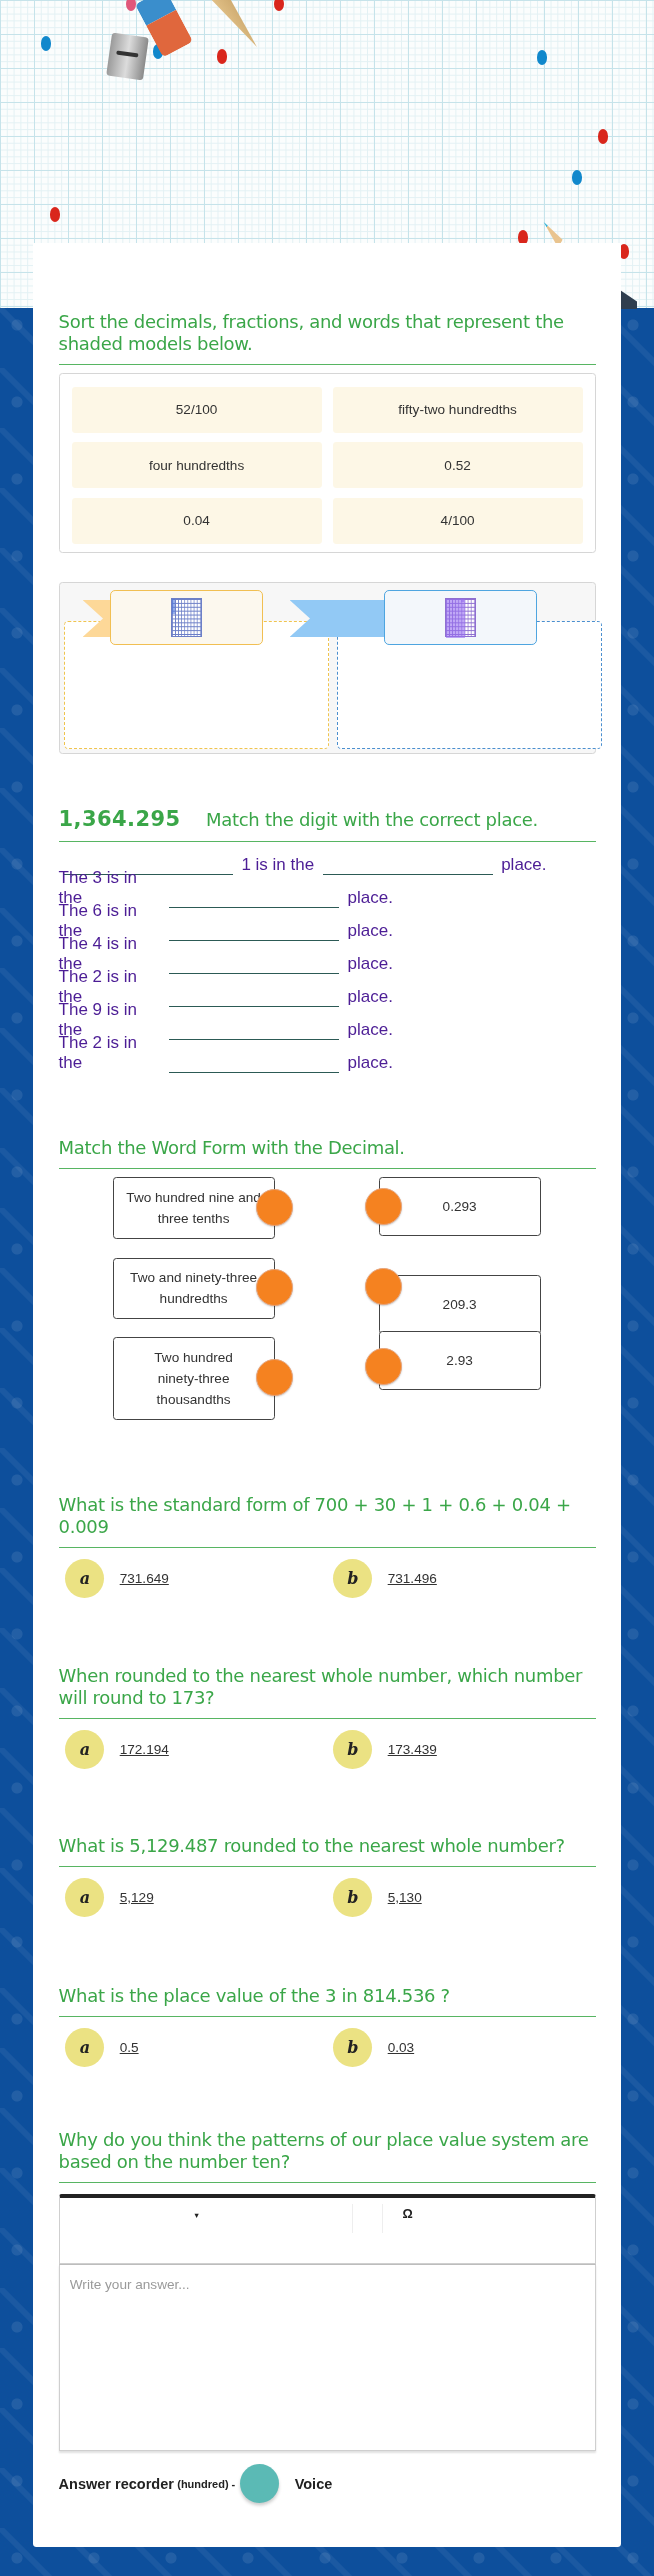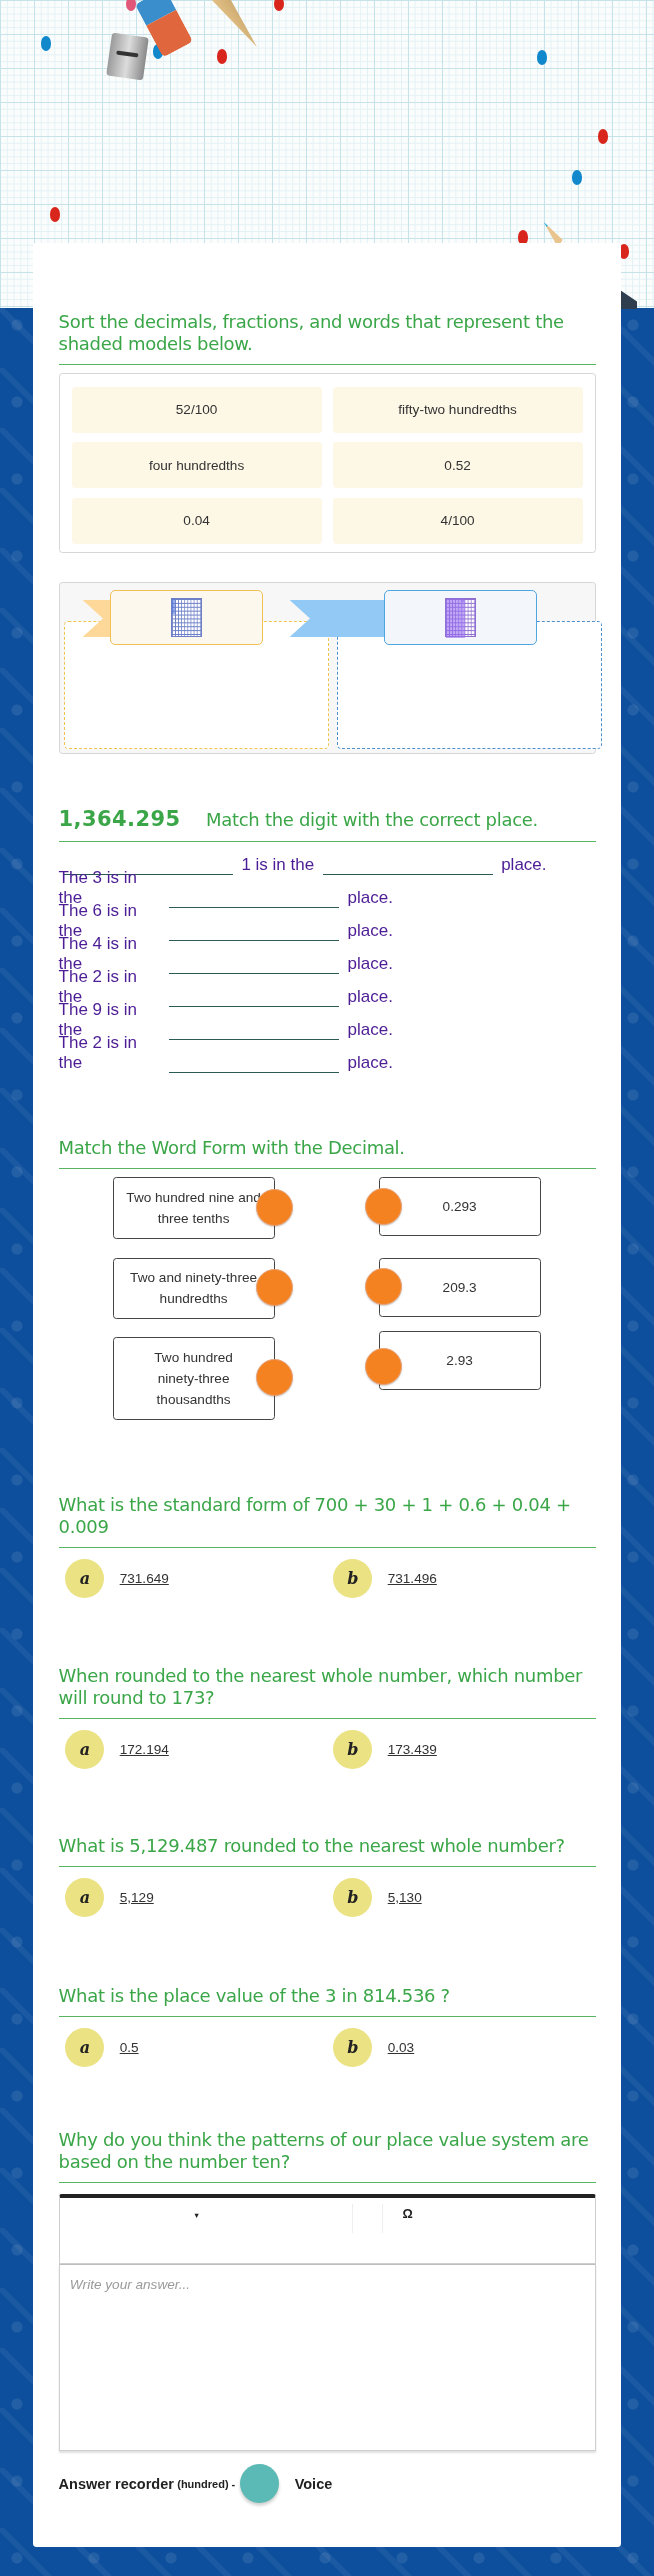--- a/index.html
+++ b/index.html
@@ -99,21 +99,21 @@
   .opt-bubble { width: 39px; height: 39px; border-radius: 50%; background:#ebe283; display:flex; align-items:center; justify-content:center; font-family:"DejaVu Serif", serif; font-style: italic; font-weight:bold; font-size:16px; color:#222; margin-left: 6.8px; }
   .opt-text { margin-left: 15.3px; font-size: 13.6px; color:#333;text-decoration:underline; }
 
   
   .editor { margin-top: 11px; border: 0.9px solid #cfcfcf; border-top: 4.3px solid #222; border-radius: 2.6px 2.6px 0 0; height: 70px; position: relative; }
   .tb-dd { position:absolute; left: 135px; top: 12px; font-size: 8.5px; color:#222; }
   .tb-sep1 { position:absolute; left: 292px; top: 6.8px; width:0.9px; height:29px; background:#eee; }
   .tb-sep2 { position:absolute; left: 322px; top: 6.8px; width:0.9px; height:29px; background:#eee; }
   .tb-omega { position:absolute; left: 343px; top: 8.5px; font-size: 12.8px; font-weight:bold; color:#222; }
   .answer { border: 0.9px solid #cfcfcf; border-top: 0.9px solid #bdbdbd; height: 187px; padding: 12px 10.2px; font-size: 13.6px; color:#9a9a9a; box-shadow: 0 1.7px 1.7px rgba(0,0,0,0.12); }
-  .answer textarea { border:none; outline:none; width:100%; height:100%; resize:none; font-family:inherit; font-size:13.6px; color:#333; background:transparent;font-style:italic; }
+  .answer textarea { border:none; outline:none; width:100%; height:100%; resize:none; font-family:inherit; font-size:13.6px; color:#333; background:transparent; }
   .answer textarea::placeholder { color:#9a9a9a; }
   .recorder { display:flex; align-items:center; margin-top: 13.6px; font-size: 14.5px; font-weight: bold; color:#222; }
   .recorder small { font-size: 11px; font-weight: bold; margin-left: 3.4px; }
   .rec-btn { width: 39px; height: 39px; border-radius:50%; background:#5bbab5; margin: 0 15.3px 0 5.1px; box-shadow: 0 2.6px 3.4px rgba(0,0,0,0.2); }
 </style>
 </head>
 <body>
 
 <div class="paper"></div>
 <div class="blue-bg"></div>
@@ -212,21 +212,21 @@
     </div>
   </div>
 
   <div class="section" style="top:894px;">
     <div class="q-title">Match the Word Form with the Decimal.</div>
     <div class="match-area">
       <div class="m-box" style="left:54px;top:8.5px;width:162px;height:62px;">Two hundred nine and three tenths</div>
       <div class="m-box" style="left:54px;top:89px;width:162px;height:61px;">Two and ninety-three hundredths</div>
       <div class="m-box" style="left:54px;top:168px;width:162px;height:83px;padding:0 24px;">Two hundred ninety-three thousandths</div>
       <div class="m-box" style="left:320px;top:8.5px;width:162px;height:59px;">0.293</div>
-      <div class="m-box" style="left:320px;top:89px;width:162px;height:59px;">209.3</div>
+      <div class="m-box" style="left:320px;top:106px;width:162px;height:59px;">209.3</div>
       <div class="m-box" style="left:320px;top:162px;width:162px;height:59px;">2.93</div>
       <div class="m-dot" style="left:197px;top:20.4px;"></div>
       <div class="m-dot" style="left:197px;top:100px;"></div>
       <div class="m-dot" style="left:197px;top:190px;"></div>
       <div class="m-dot" style="left:306px;top:19.6px;"></div>
       <div class="m-dot" style="left:306px;top:99px;"></div>
       <div class="m-dot" style="left:306px;top:179px;"></div>
     </div>
   </div>
 

